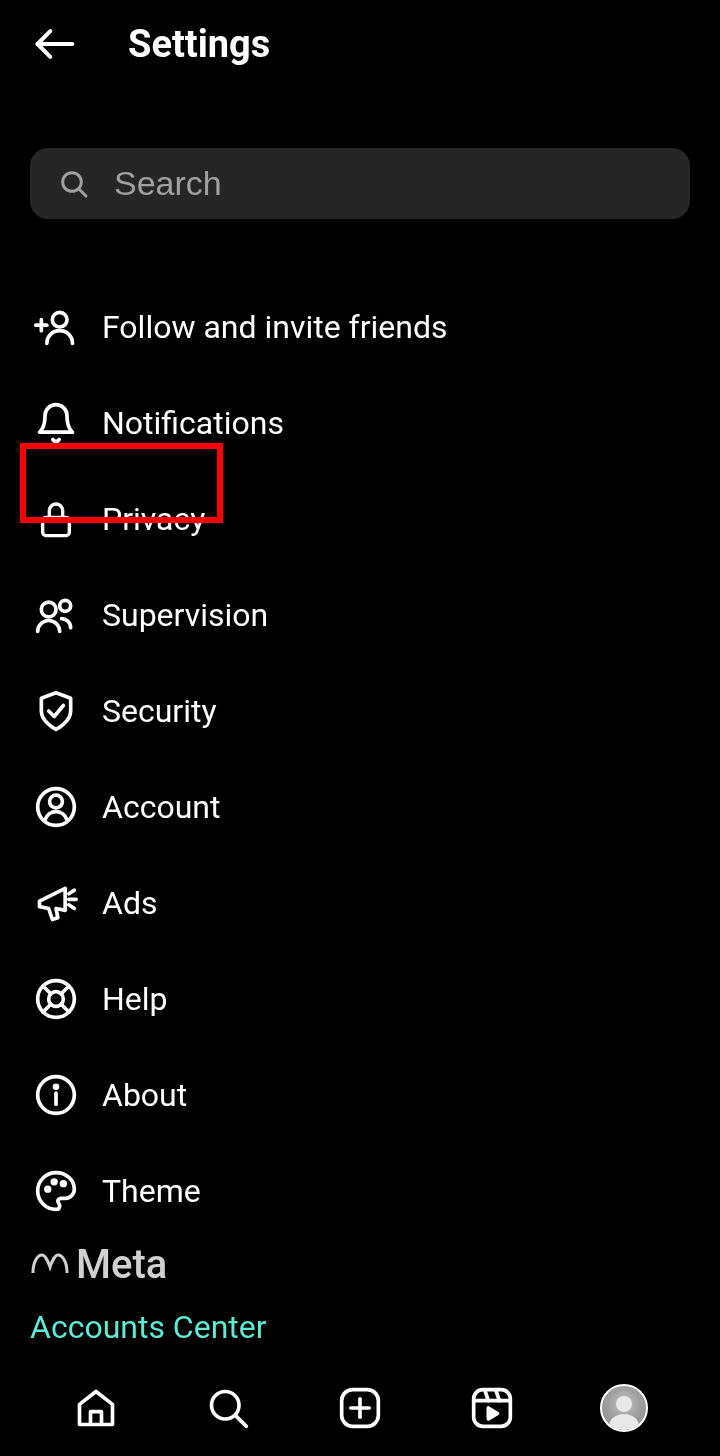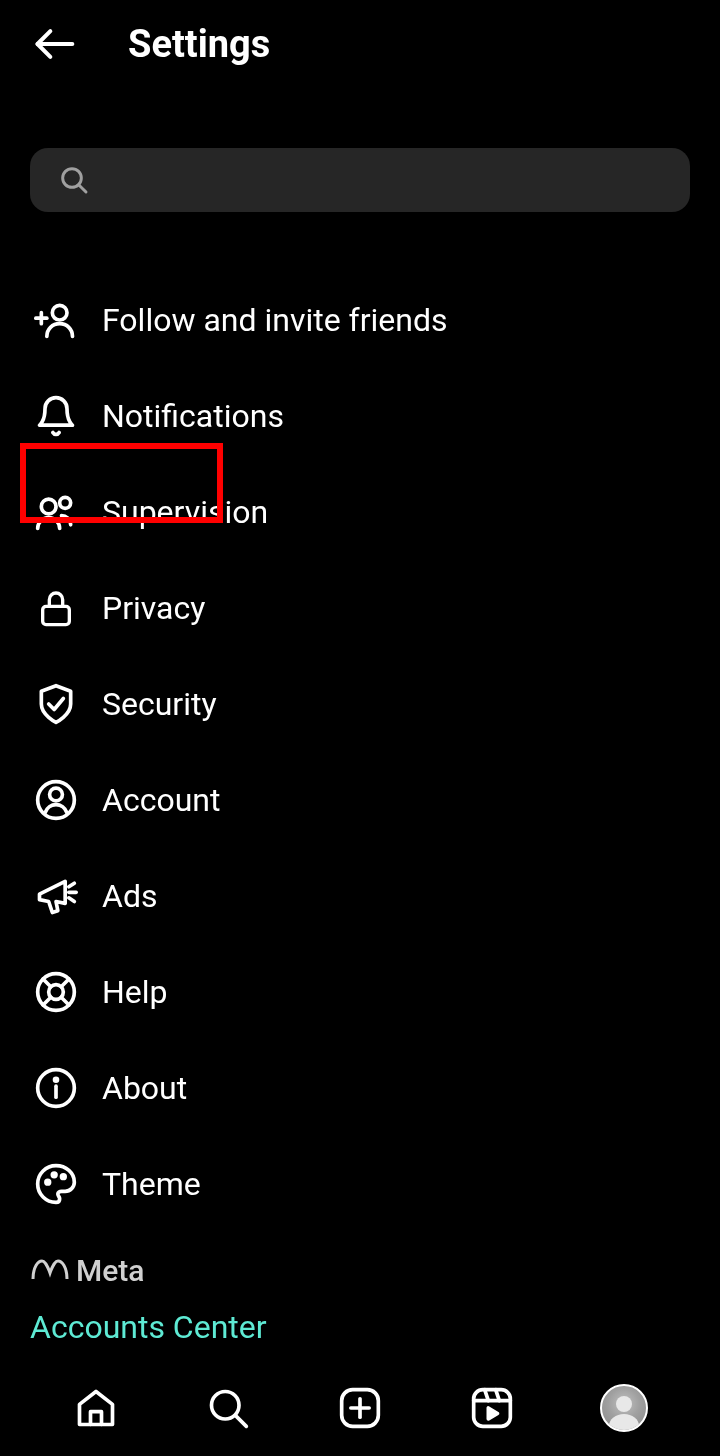--- a/index.html
+++ b/index.html
@@ -91,21 +91,21 @@
     }
     .footer-section {
       position: absolute;
       left: 30px;
       bottom: 110px;
     }
     .meta-brand {
       display: flex;
       align-items: center;
       gap: 6px;
-      font-size: 30px;
+      font-size: 40px;
       font-weight: 500;
       color: #d0d0d0;
       margin-bottom: 20px;
     }
     .accounts-center {
       font-size: 32px;
       color: #5eead4;
     }
     .bottom-nav {
       position: absolute;
@@ -169,20 +169,21 @@
     </svg>
   </div>
   <h1 class="page-title">Settings</h1>
 </div>
 
 <div class="search-container">
   <svg class="search-icon" viewBox="0 0 24 24" fill="none" stroke="#a0a0a0" stroke-width="2.2">
     <circle cx="10.5" cy="10.5" r="7"></circle>
     <line x1="21" y1="21" x2="15.5" y2="15.5" stroke-linecap="round"></line>
   </svg>
+  <input class="search-input" type="text" placeholder="Search" style="">
 </div>
 
 <div class="menu">
 
   <div class="menu-item">
     <span class="menu-icon">
       <svg width="44" height="44" viewBox="0 0 24 24" fill="none" stroke="#fff" stroke-width="2" stroke-linecap="round" stroke-linejoin="round">
         <circle cx="14" cy="8" r="4"></circle>
         <path d="M7 21c0-4 3-7 7-7s7 3 7 7"></path>
         <line x1="4" y1="8" x2="4" y2="14"></line>
@@ -197,38 +198,38 @@
       <svg width="44" height="44" viewBox="0 0 24 24" fill="none" stroke="#fff" stroke-width="2" stroke-linecap="round" stroke-linejoin="round">
         <path d="M18 8A6 6 0 0 0 6 8c0 7-3 9-3 9h18s-3-2-3-9"></path>
         <path d="M13.73 21a2 2 0 0 1-3.46 0"></path>
       </svg>
     </span>
     <span class="menu-label">Notifications</span>
   </div>
 
   <div class="menu-item">
     <span class="menu-icon">
+      <svg width="40" height="40" viewBox="0 0 24 24" fill="none" stroke="#fff" stroke-width="2" stroke-linecap="round" stroke-linejoin="round">
+        <rect x="4" y="11" width="16" height="11" rx="2"></rect>
+        <path d="M8 11V7a4 4 0 1 1 8 0v4"></path>
+      </svg>
+    </span>
+    <span class="menu-label">Privacy</span>
+  </div>
+
+  <div class="menu-item">
+    <span class="menu-icon">
       <svg width="44" height="44" viewBox="0 0 24 24" fill="none" stroke="#fff" stroke-width="2" stroke-linecap="round" stroke-linejoin="round">
         <circle cx="8" cy="9" r="4"></circle>
         <path d="M2 21c0-3.3 2.7-6 6-6s6 2.7 6 6"></path>
         <circle cx="17" cy="7" r="3"></circle>
         <path d="M15 14c2.5 0 5 2 5 5"></path>
       </svg>
     </span>
     <span class="menu-label">Supervision</span>
-  </div>
-
-  <div class="menu-item">
-    <span class="menu-icon">
-      <svg width="40" height="40" viewBox="0 0 24 24" fill="none" stroke="#fff" stroke-width="2" stroke-linecap="round" stroke-linejoin="round">
-        <rect x="4" y="11" width="16" height="11" rx="2"></rect>
-        <path d="M8 11V7a4 4 0 1 1 8 0v4"></path>
-      </svg>
-    </span>
-    <span class="menu-label">Privacy</span>
   </div>
 
   <div class="menu-item">
     <span class="menu-icon">
       <svg width="44" height="44" viewBox="0 0 24 24" fill="none" stroke="#fff" stroke-width="2" stroke-linecap="round" stroke-linejoin="round">
         <path d="M12 22s8-4 8-10V5l-8-3-8 3v7c0 6 8 10 8 10z"></path>
         <polyline points="8 12 11 15 16 9"></polyline>
       </svg>
     </span>
     <span class="menu-label">Security</span>

